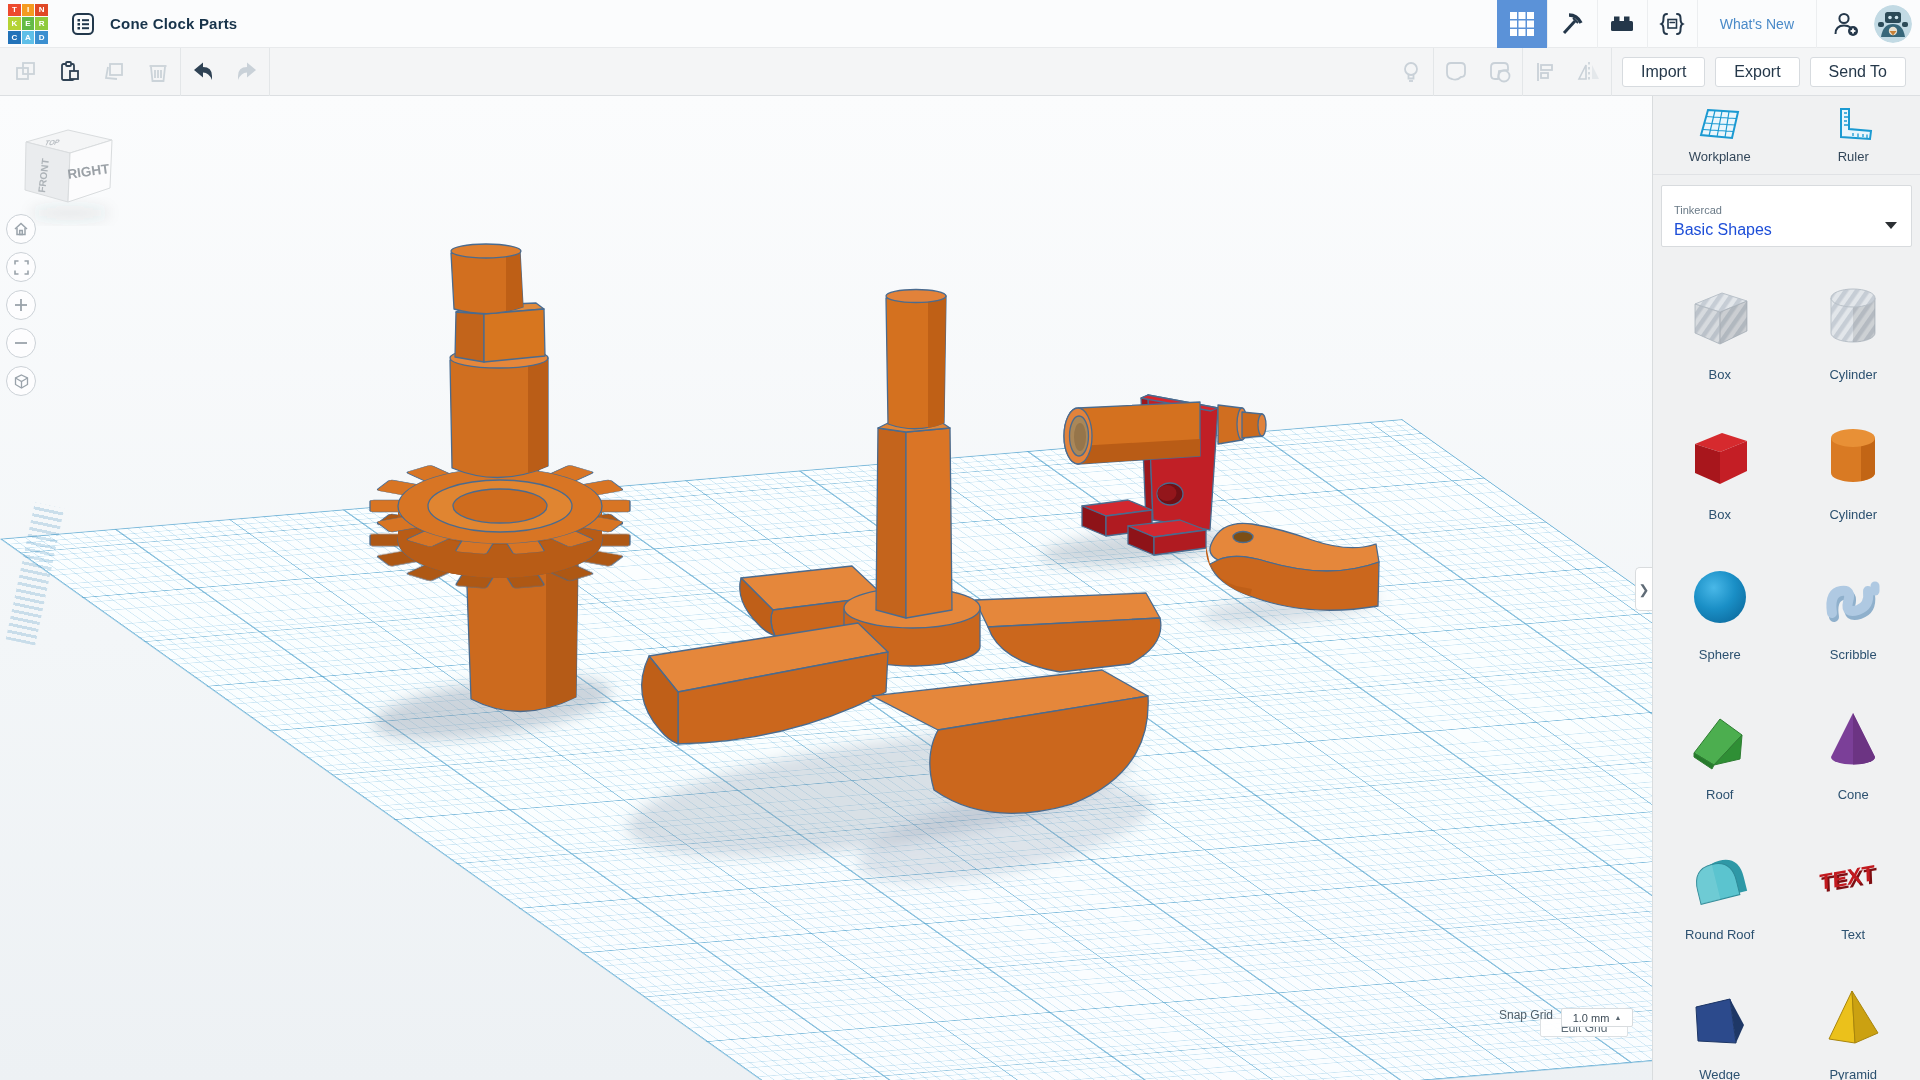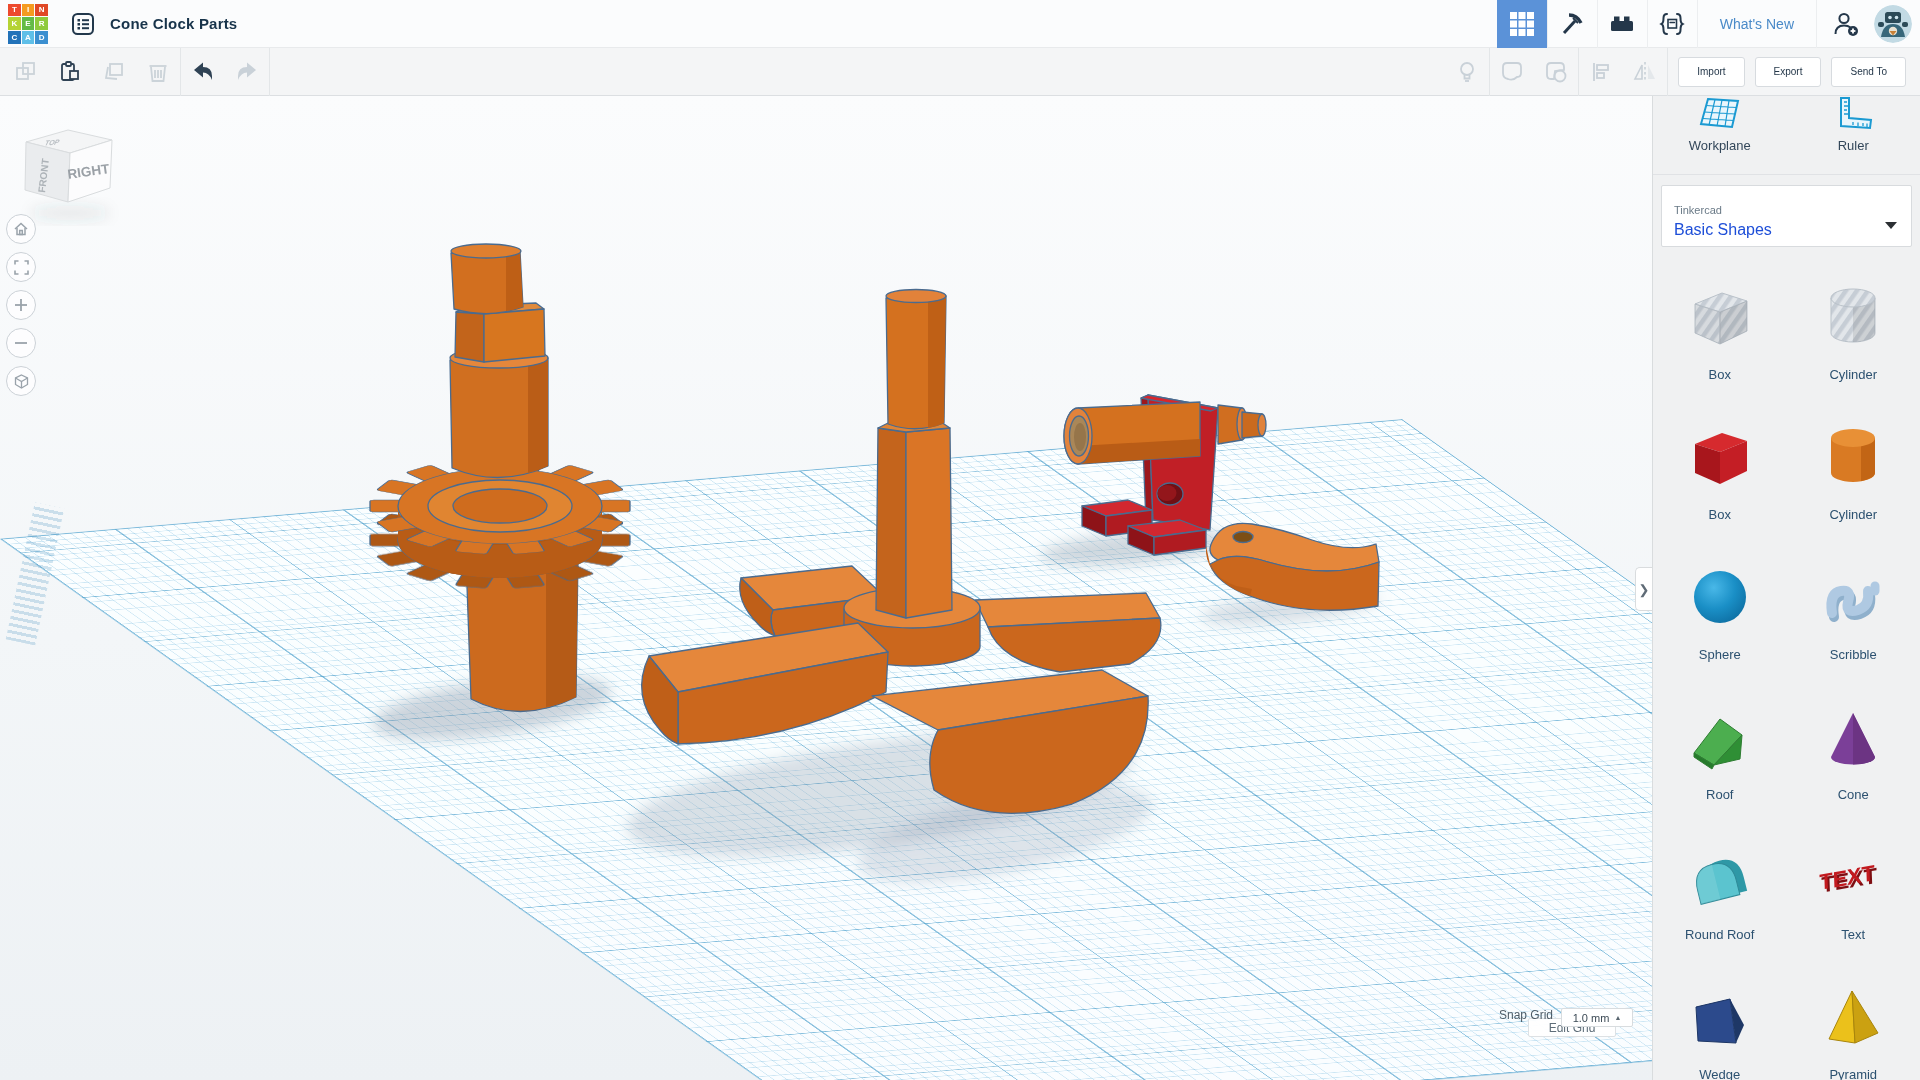--- a/index.html
+++ b/index.html
@@ -16,21 +16,21 @@
   .nav-sq.active { background:#5B92D8; border-left:none; }
   .whats-new { height:48px; display:flex; align-items:center; padding:0 22px; font-size:14px; color:#4A8AC8; border-left:1px solid #ECEEF0; cursor:pointer; }
   .person-slot { width:58px; height:48px; display:flex; align-items:center; justify-content:center; border-left:1px solid #ECEEF0; cursor:pointer; }
   .avatar { width:38px; height:38px; border-radius:50%; overflow:hidden; margin:0 8px 0 0; cursor:pointer; }
 
   
   .toolbar { position:relative; height:48px; background:#F4F5F6; border-bottom:1px solid #DCDFE2; display:flex; align-items:center; }
   .tslot { width:44px; height:48px; display:flex; align-items:center; justify-content:center; cursor:pointer; }
   .tsep { width:1px; height:48px; background:#E3E6E8; }
   .toolbar-right { margin-left:auto; display:flex; align-items:center; }
-  .tbtn { height:30px; padding:0 18px; background:#fff; border:1px solid #D7DBDF; border-radius:3px; font-size:10px; color:#25384A; display:flex; align-items:center; margin-left:10px; cursor:pointer; }
+  .tbtn { height:30px; padding:0 18px; background:#fff; border:1px solid #D7DBDF; border-radius:3px; font-size:16px; color:#25384A; display:flex; align-items:center; margin-left:10px; cursor:pointer; }
   .tbtn:last-child { margin-right:14px; }
 
   
   .main { position:relative; display:flex; height:984px; }
   .canvas { position:relative; width:1652px; height:984px; overflow:hidden;
             background:linear-gradient(#FBFCFD 0%, #F3F6F8 55%, #EDF1F4 100%); }
   .plane { position:absolute; left:0; top:0; width:1476px; height:1600px; transform-origin:0 0;
            transform:matrix(0.95,-0.081,0.52,0.37,0,443);
            background-image:
              repeating-linear-gradient(90deg, rgba(70,155,200,0.55) 0 1.5px, transparent 1.5px 120px),
@@ -46,33 +46,33 @@
   
   .viewcube { position:absolute; left:10px; top:20px; width:116px; height:110px; cursor:pointer; }
   .navcol { position:absolute; left:6px; top:110px; width:34px; }
   .navbtn { width:30px; height:30px; border-radius:50%; background:#FDFDFE; border:1px solid #CCD2D7; color:#9AA3AB;
             display:flex; align-items:center; justify-content:center; margin:8px 0; font-size:15px; cursor:pointer; }
 
   .collapse-tab { position:absolute; right:0; top:471px; width:17px; height:44px; background:#fff; border:1px solid #D9DCDE;
             border-right:none; border-radius:5px 0 0 5px; display:flex; align-items:center; justify-content:center;
             color:#5F6B76; font-size:13px; cursor:pointer; }
 
-  .editgrid-btn { position:absolute; right:36px; top:922px; width:88px; height:19px; background:rgba(255,255,255,.95);
+  .editgrid-btn { position:absolute; right:24px; top:922px; width:88px; height:19px; background:rgba(255,255,255,.95);
             border:1px solid #DDE1E4; border-radius:2px; font-size:12px; color:#5F6E79; display:flex; align-items:center;
             justify-content:center; cursor:pointer; }
   .snaprow { position:absolute; right:19px; top:912px; display:flex; align-items:flex-start;margin-left:38px; }
   .snaplabel { font-size:12px; color:#4E5D68; margin-right:8px; }
   .snapselect { width:72px; height:19px; background:#fff; border:1px solid #D8DCDF; border-radius:2px; font-size:11px;
             color:#3C4A55; display:flex; align-items:center; justify-content:center; gap:5px; cursor:pointer; }
   .snapselect .caret-up { font-size:7px; color:#57646E; }
 
   
   .panel { position:relative; width:268px; height:984px; background:#F0F1F2; border-left:1px solid #D9DCDE; overflow:hidden; }
   .panel-tools { height:79px; border-bottom:1px solid #E0E2E5; display:flex; }
-  .ptool { width:50%; display:flex; flex-direction:column; align-items:center; cursor:pointer; }
+  .ptool { width:50%; display:flex; flex-direction:column; align-items:center; justify-content:center; cursor:pointer; }
   .ptool-label { font-size:13px; color:#33475A; margin-top:6px; }
   .select-card { position:relative; margin:10px 8px 0 8px; height:62px; background:#fff; border:1px solid #D8DBDE; border-radius:2px;
             padding:18px 12px; cursor:pointer; }
   .select-kicker { font-size:11px; color:#6A7A87; }
   .select-value { font-size:16px; color:#1d4ed8; margin-top:5px; }
   .select-caret { position:absolute; right:14px; top:36px; width:0; height:0; border-left:6px solid transparent;
             border-right:6px solid transparent; border-top:7px solid #2B2F33; }
   .gallery { display:flex; flex-wrap:wrap; padding-top:34px; }
   .shape-item { width:50%; height:140px; display:flex; flex-direction:column; align-items:center; cursor:pointer; }
   .shape-item svg { display:block; }

